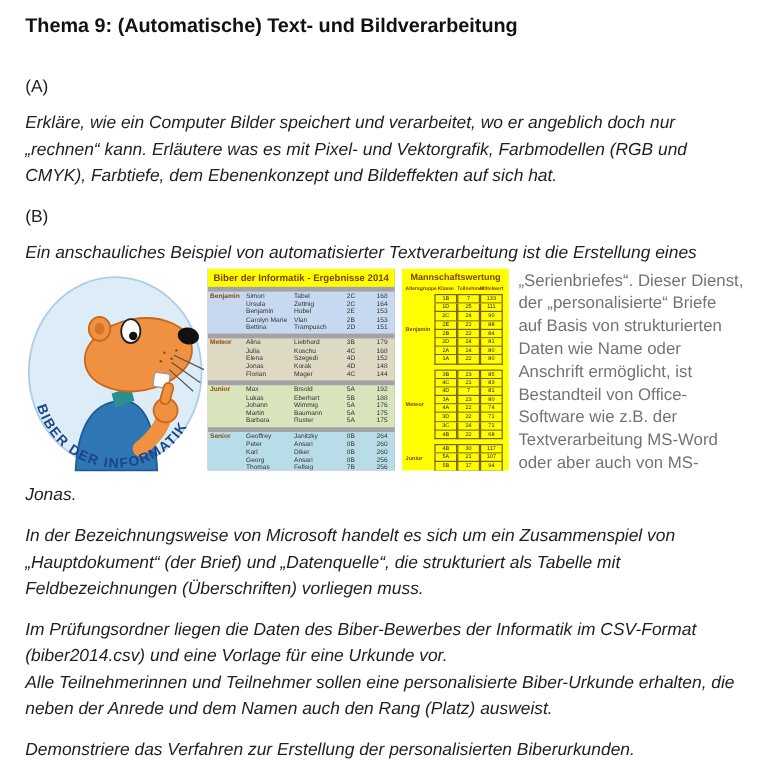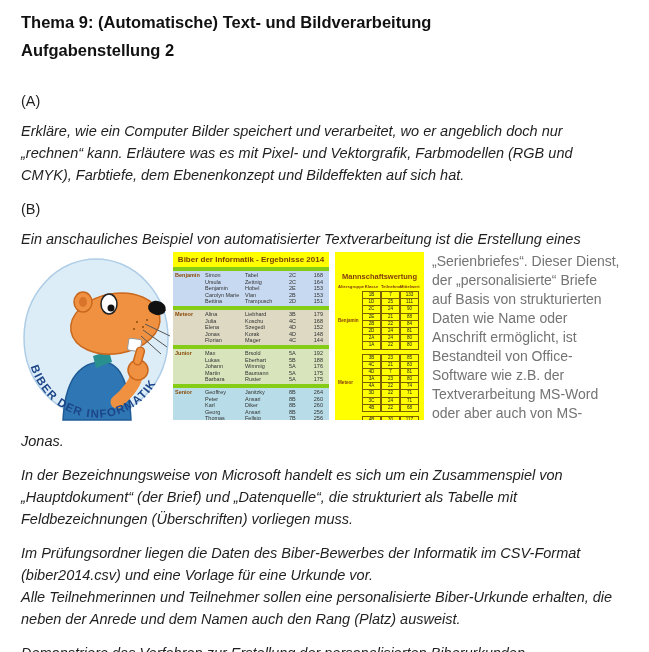--- a/index.html
+++ b/index.html
@@ -16,38 +16,38 @@
   .doc-title { margin:8px 0 0 0; font-size:16.5px; line-height:28px; font-weight:bold; color:#111; }
   .sec-label { margin-top:26px; font-size:14.5px; line-height:22px; }
   .para { margin:8px 0 0 0; font-size:14.5px; line-height:22px;font-style:italic; }
   .para.gap { margin-top:12px; }
   .pre { white-space:pre-line; }
 
   .media-row { display:flex; align-items:flex-start; margin-top:2px; }
   .logo-box { width:150px; height:172px; flex:none; }
   .sheet {
     width:156px; height:168px; flex:none; margin-left:2px;
-    background:#84cc16; overflow:hidden;
+    background:#a3a3a3; overflow:hidden;
   }
   .sheet-title {
     background:#ffff00; color:#7b3f00; font-weight:bold;
     font-size:8px; line-height:9px; padding:3px 1px; text-align:center;
     white-space:nowrap;
   }
   .sheet-group { margin-top:4px; padding:1px 2px; }
   .srow { display:flex; font-size:5.5px; line-height:6.6px; height:6.6px; color:#333; }
   .sc-group { width:30px; font-weight:bold; color:#8a4b08; }
   .sc-first { width:40px; }
   .sc-last  { width:44px; }
   .sc-class { width:16px; }
   .sc-score { width:18px; text-align:right; }
 
   .team {
     width:89px; height:168px; flex:none; margin-left:6px;
-    background:#ffff00; box-sizing:border-box; padding:18px 3px; overflow:hidden;
+    background:#ffff00; box-sizing:border-box; padding:0 3px; overflow:hidden;
   }
   .team-title { color:#843c0c; font-weight:bold; font-size:7.5px; text-align:center; margin:2px 0 3px 0; }
   .team-head { display:flex; font-size:4.2px; font-weight:bold; color:#843c0c; margin-bottom:2px; }
   .th-group { width:24px; }
   .th-cell  { width:19px; text-align:center; }
   .tgroup { display:flex; margin-bottom:4px; }
   .tlabel { width:24px; font-size:4.6px; font-weight:bold; color:#843c0c; display:flex; align-items:center; }
   .trows { flex:1; }
   .trow { display:flex; }
   .tcell {
@@ -58,21 +58,20 @@
 
   .wrap-col { flex:1; margin-left:8px; font-size:14px; line-height:19px; white-space:pre-line; color:#737373; }
 </style>
 </head>
 <body>
 
 <div class="page">
 
   <h1 class="doc-title">
     <div>Thema 9: (Automatische) Text- und Bildverarbeitung</div>
-    <div>Aufgabenstellung 2</div>
   </h1>
 
   <div class="sec-label">(A)</div>
 
   <p class="para">Erkläre, wie ein Computer Bilder speichert und verarbeitet, wo er angeblich doch nur „rechnen“ kann. Erläutere was es mit Pixel- und Vektorgrafik, Farbmodellen (RGB und CMYK), Farbtiefe, dem Ebenenkonzept und Bildeffekten auf sich hat.</p>
 
   <div class="sec-label" style="margin-top:12px">(B)</div>
 
   <p class="para">Ein anschauliches Beispiel von automatisierter Textverarbeitung ist die Erstellung eines</p>
 

